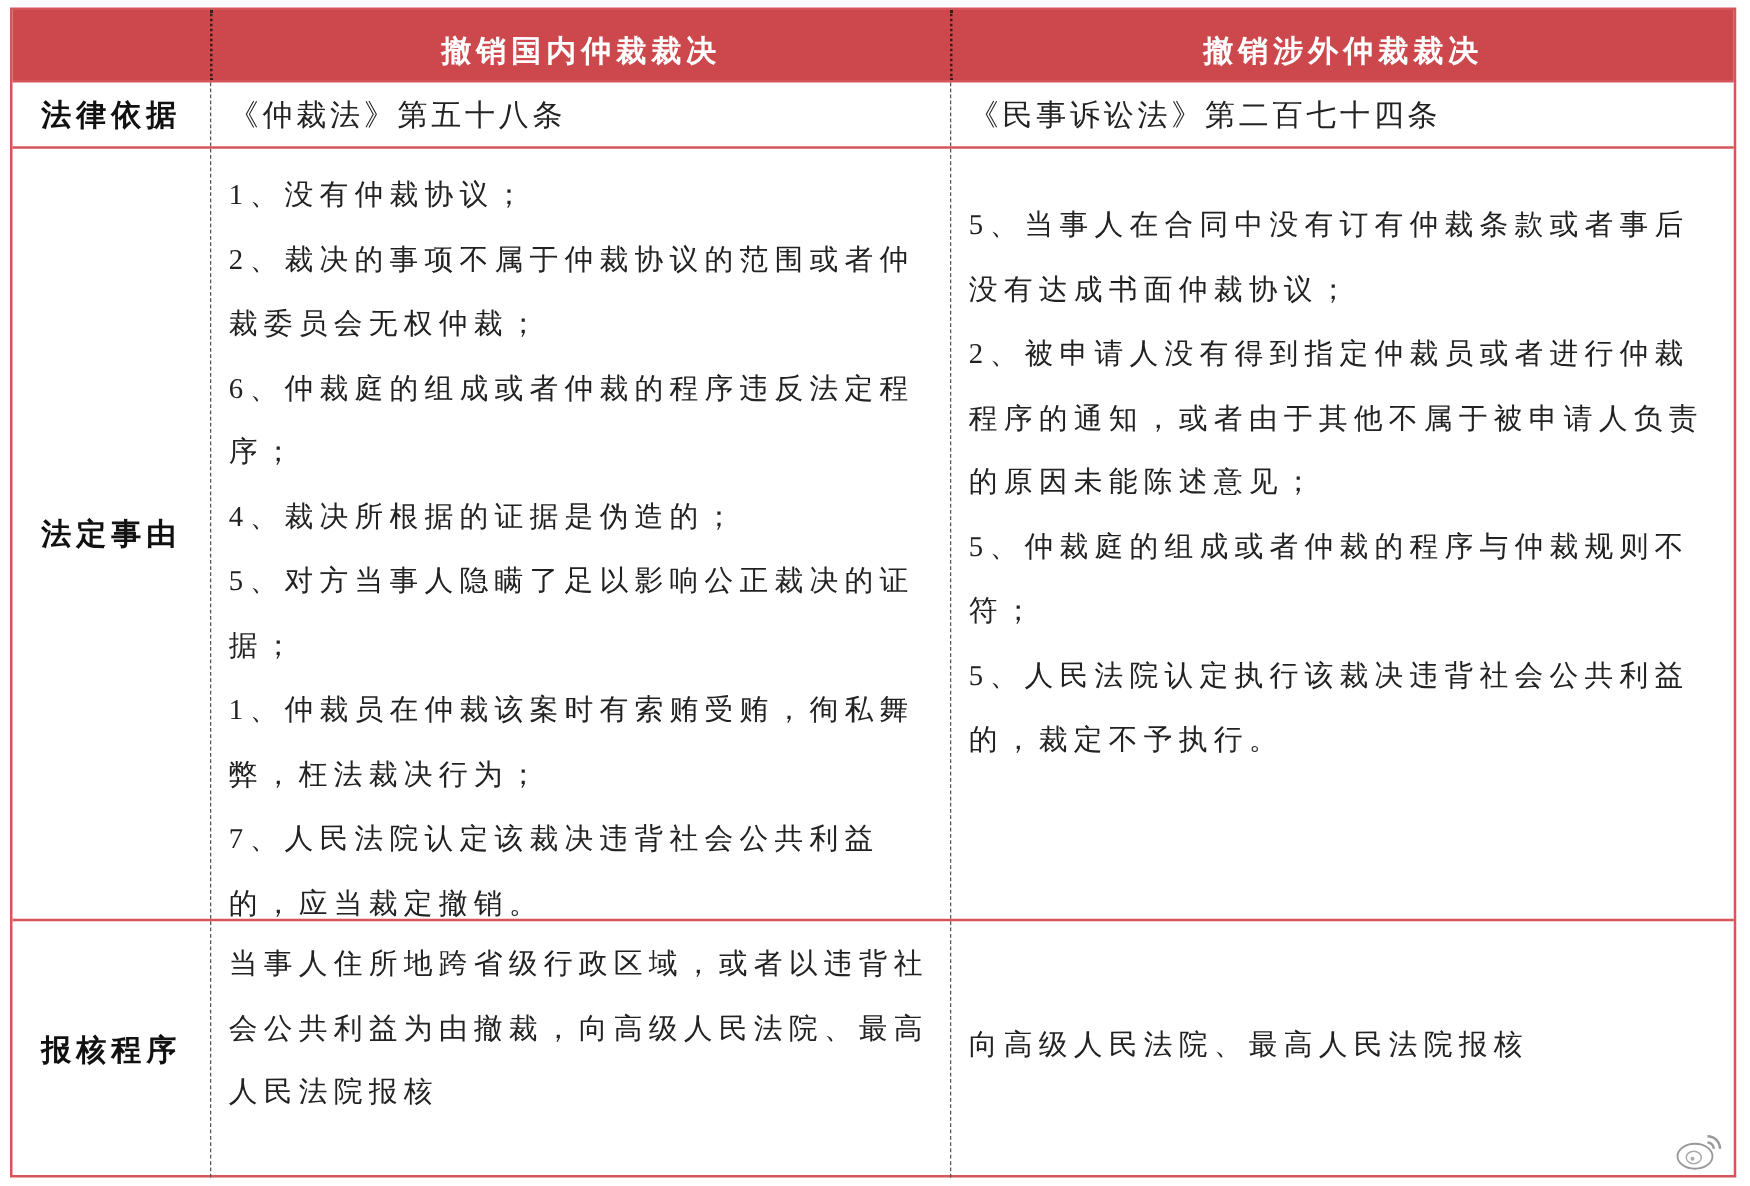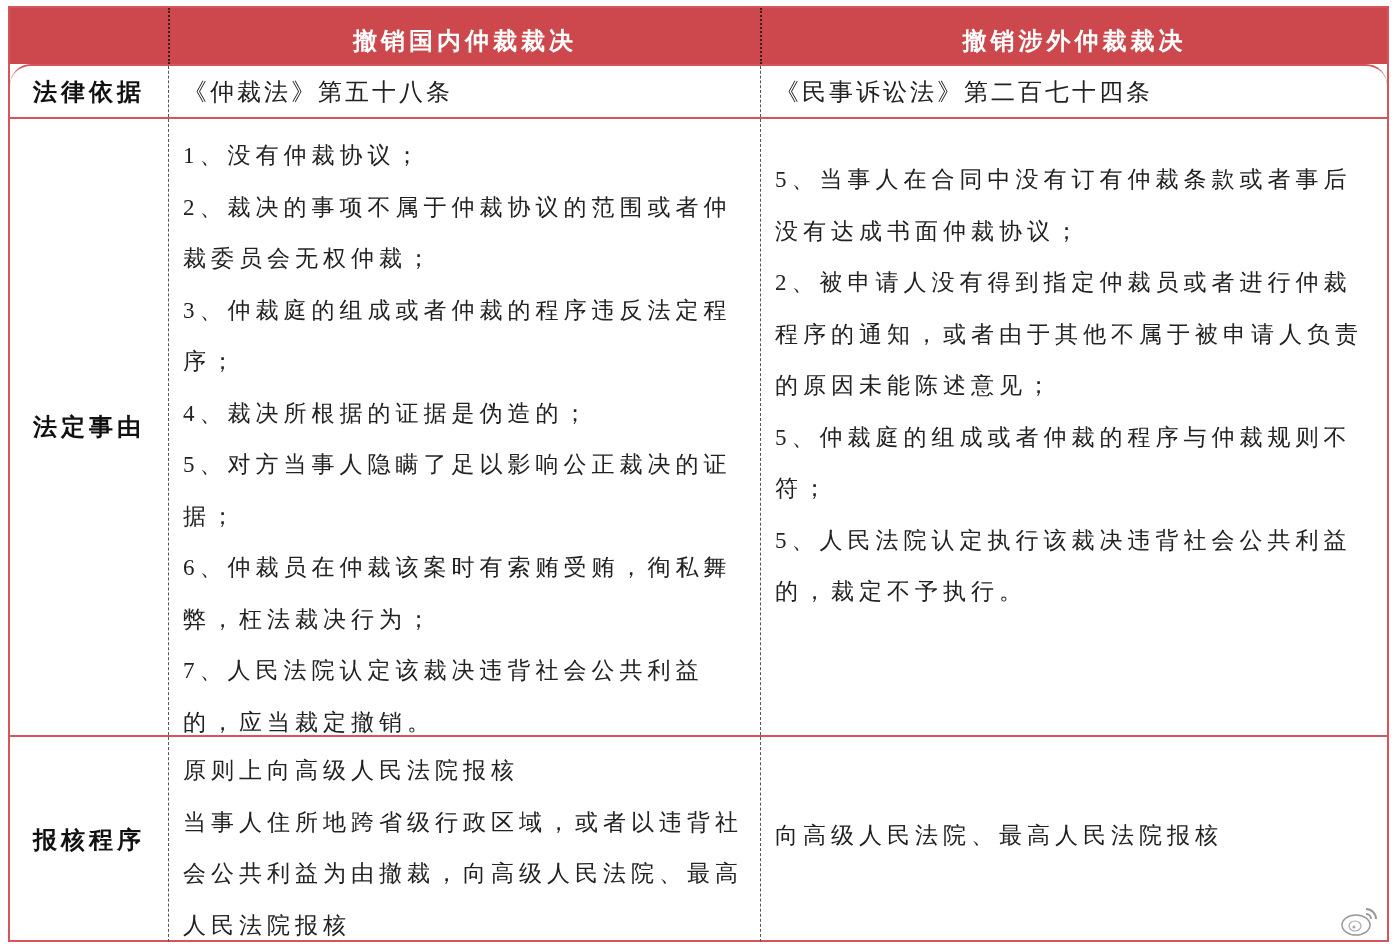--- a/index.html
+++ b/index.html
@@ -2,21 +2,21 @@
 <html><head>
 <meta charset="utf-8">
 <style>
   html, body { margin: 0; padding: 0; background: #ffffff; }
   body { width: 1400px; height: 949px; position: relative; overflow: hidden;
          font-family: "DejaVu Sans", "Liberation Sans", sans-serif; color: #222; }
   .tbl { position: absolute; left: 8px; top: 6px; width: 1381px; height: 936px;
          border: 2px solid #d5555a; box-sizing: border-box; }
   .row { position: absolute; left: 0; right: 0; box-sizing: border-box; }
   .row.header { top: 0; height: 56px; background: #cd484c; }
-  .row.law { top: 56px; height: 53px; border-top: 2px solid #d5555a; border-radius: 21px; }
+  .row.law { top: 56px; height: 53px; border-top: 2px solid #d5555a; }
   .row.reasons { top: 109px; height: 618px; border-top: 2px solid #d5555a; }
   .row.procedure { top: 727px; height: 207px; border-top: 2px solid #d5555a; }
   .cell { position: absolute; top: 0; bottom: 0; box-sizing: border-box; }
   .c0 { left: 0; width: 158px; display: flex; align-items: center; justify-content: center; }
   .c1 { left: 158px; width: 592px; border-left: 1px dashed #555; }
   .c2 { left: 750px; right: 0; border-left: 1px dashed #555; }
   .header .c1, .header .c2 { border-left: 2px dotted #3a1a1a; display: flex; align-items: center; justify-content: center; }
   .header-text { color: #fff; font-size: 24px; font-weight: bold; letter-spacing: 4px; padding-top: 10px; }
   .row-label { font-size: 24px; font-weight: bold; letter-spacing: 4px; color: #111; }
   .law .c1, .law .c2 { display: flex; align-items: center; padding-left: 14px; font-size: 24px; letter-spacing: 3px; }
@@ -54,40 +54,39 @@
     <div class="cell c2">《民事诉讼法》第二百七十四条</div>
   </div>
 
   <div class="row reasons">
     <div class="cell c0">
       <span class="row-label">法定事由</span>
     </div>
     <div class="cell c1">
       <p class="para">1、没有仲裁协议；</p>
       <p class="para">2、裁决的事项不属于仲裁协议的范围或者仲裁委员会无权仲裁；</p>
-      <p class="para">3、仲裁庭的组成或者仲裁的程序违反法定程序；</p>
+      <p class="para">6、仲裁庭的组成或者仲裁的程序违反法定程序；</p>
       <p class="para">4、裁决所根据的证据是伪造的；</p>
       <p class="para">5、对方当事人隐瞒了足以影响公正裁决的证据；</p>
-      <p class="para">6、仲裁员在仲裁该案时有索贿受贿，徇私舞弊，枉法裁决行为；</p>
+      <p class="para">1、仲裁员在仲裁该案时有索贿受贿，徇私舞弊，枉法裁决行为；</p>
       <p class="para">7、人民法院认定该裁决违背社会公共利益的，应当裁定撤销。</p>
     </div>
     <div class="cell c2">
       <p class="para">5、当事人在合同中没有订有仲裁条款或者事后没有达成书面仲裁协议；</p>
       <p class="para">2、被申请人没有得到指定仲裁员或者进行仲裁程序的通知，或者由于其他不属于被申请人负责的原因未能陈述意见；</p>
       <p class="para">5、仲裁庭的组成或者仲裁的程序与仲裁规则不符；</p>
       <p class="para">5、人民法院认定执行该裁决违背社会公共利益的，裁定不予执行。</p>
     </div>
   </div>
 
   <div class="row procedure">
     <div class="cell c0">
       <span class="row-label">报核程序</span>
     </div>
     <div class="cell c1">
-      <p class="para">原则上向高级人民法院报核</p>
       <p class="para">当事人住所地跨省级行政区域，或者以违背社会公共利益为由撤裁，向高级人民法院、最高人民法院报核</p>
     </div>
     <div class="cell c2">
       <span class="proc-single">向高级人民法院、最高人民法院报核</span>
     </div>
   </div>
 
 </div>
 
 <div class="watermark">

